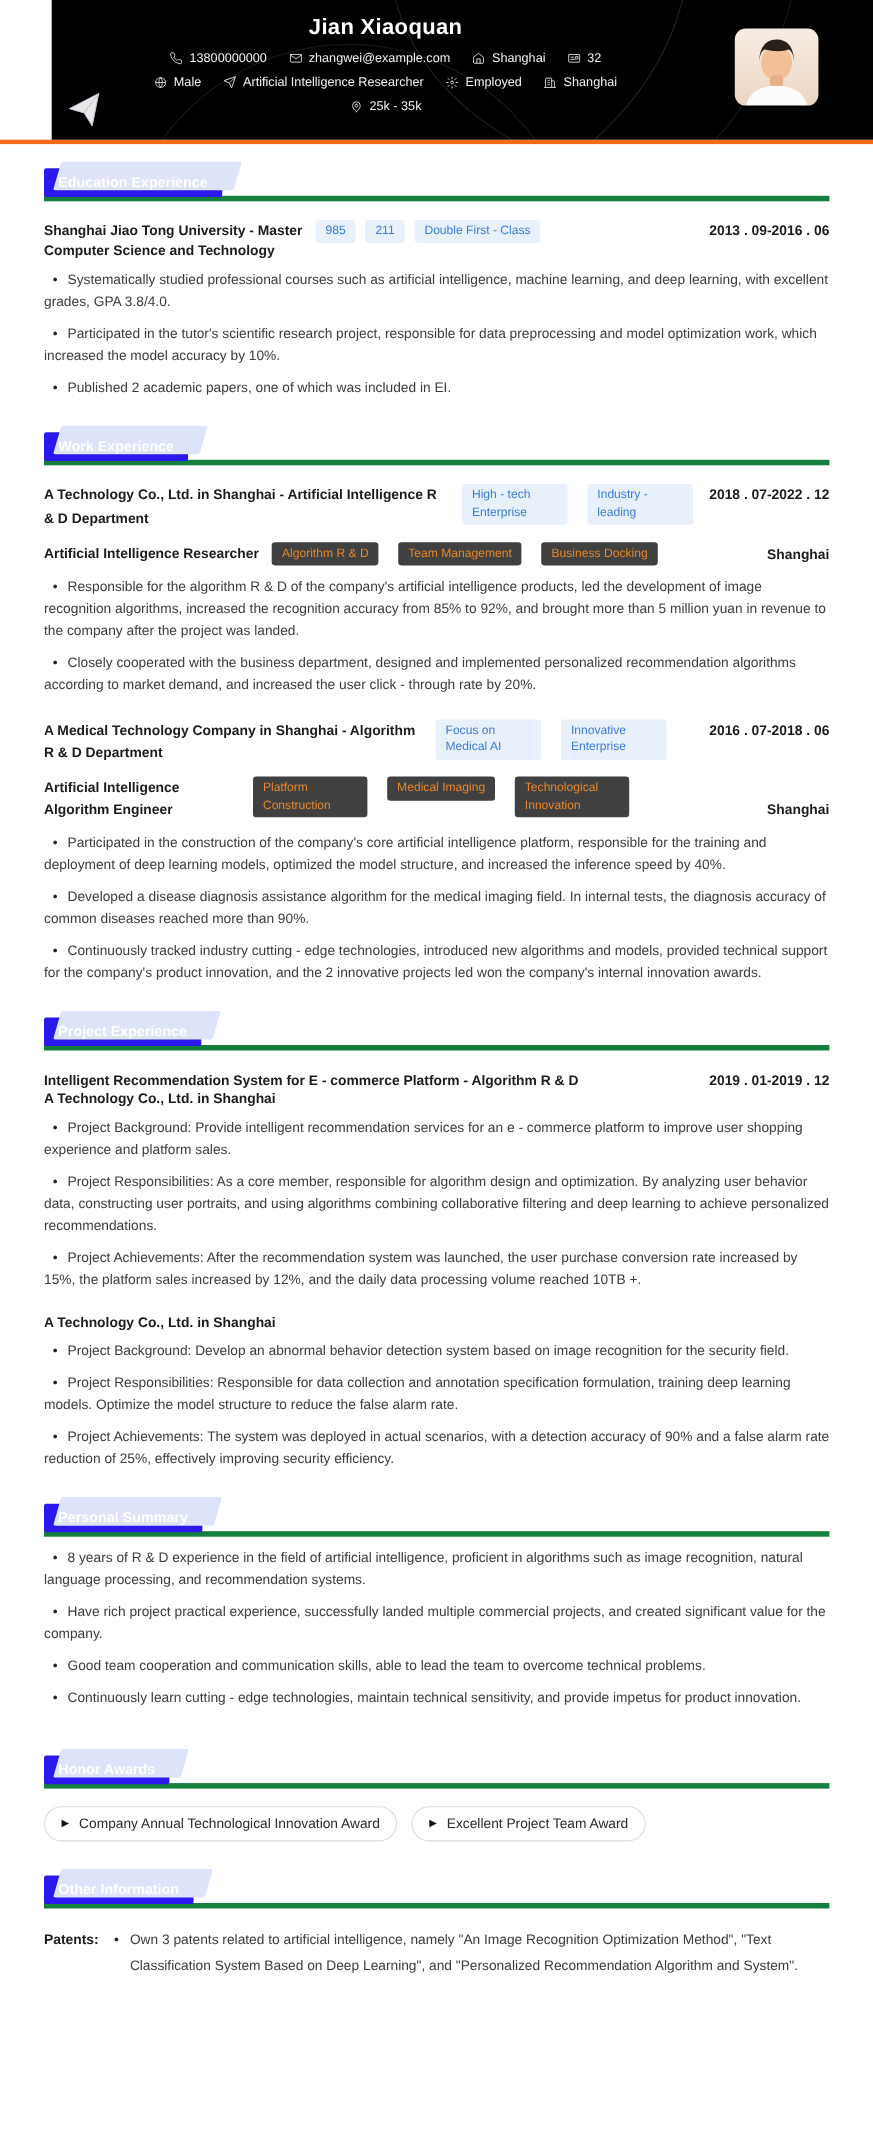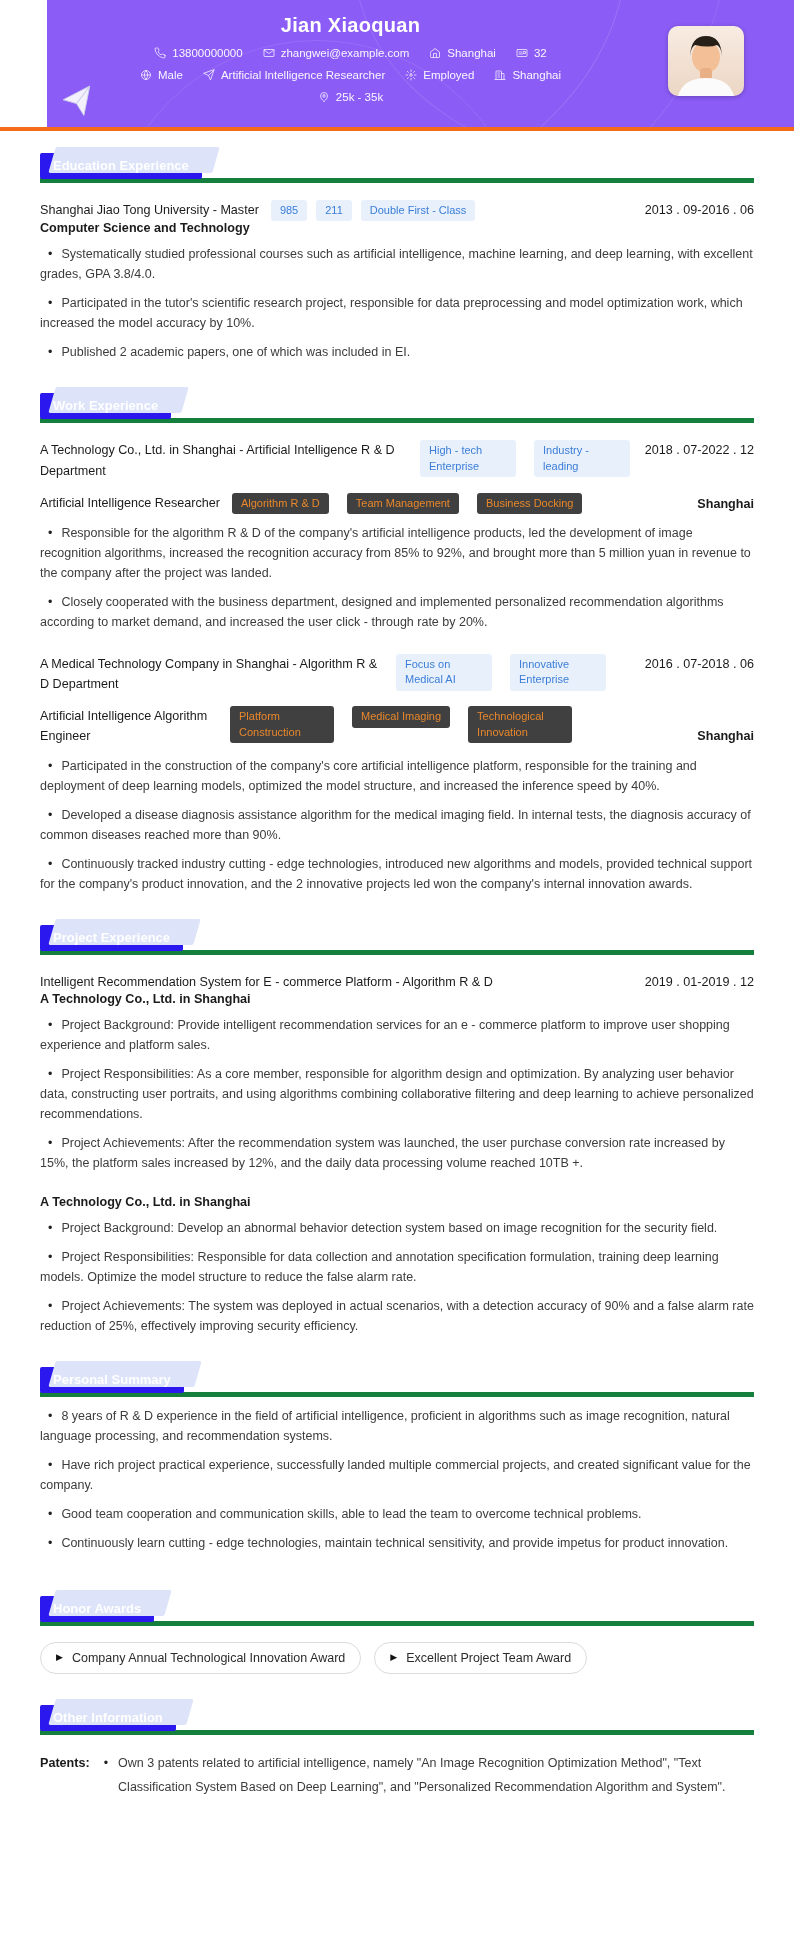--- a/index.html
+++ b/index.html
@@ -1,21 +1,21 @@
 <!DOCTYPE html>
 <html><head>
 <meta charset="utf-8">
 <style>
   * { margin:0; padding:0; box-sizing:border-box; }
   html,body { background:#ffffff; }
   body { font-family:"Liberation Sans","DejaVu Sans",sans-serif; color:#3c3c3c; }
   .page { width:794px; min-height:1940px; margin:0 auto; background:#fff; position:relative; overflow:hidden; }
 
   
-  .hero { position:relative; height:127px; background:#8b5cf6; overflow:hidden;margin-left:47px; }
+  .hero { position:relative; height:127px; background:#000000; overflow:hidden;margin-left:47px; }
   .hero-rule { height:4px; background:#f66b1a; }
   .wave { position:absolute; border:1px solid rgba(255,255,255,.14); border-radius:50%; pointer-events:none; }
   .w1 { width:760px; height:560px; left:-180px; top:-330px; }
   .w2 { width:920px; height:680px; left:-240px; top:-400px; border-color:rgba(255,255,255,.10); }
   .w3 { width:560px; height:420px; right:-120px; top:-250px; border-color:rgba(255,255,255,.12); }
   .w4 { width:420px; height:420px; left:60px; top:40px; border-color:rgba(255,255,255,.10); }
   .hero-inner { position:relative; z-index:1; padding:14px 150px 0 10px; text-align:center; }
   .name { color:#fff; font-size:20px; font-weight:700; letter-spacing:.3px; }
   .crow { display:flex; justify-content:center; align-items:center; gap:20px; margin-top:10px; }
   .citem { display:inline-flex; align-items:center; gap:6px; color:rgba(255,255,255,.95); font-size:11.5px; white-space:nowrap; }
@@ -28,24 +28,24 @@
   .main { padding:21px 40px 40px 40px; }
   .section { margin-top:30px; }
   .section:first-child { margin-top:0; }
   .sec-head { border-bottom:5px solid #15803d; }
   .sec-badge { position:relative; display:inline-block; background:#2a18ee; color:#fff; font-size:13px; font-weight:700; padding:5px 13px 6px 13px; border-radius:2px; transform:translateY(1px); z-index:0; }
   .sec-badge::before { content:""; position:absolute; left:12px; right:-14px; top:-6px; bottom:6px; background:#dde3f8; transform:skewX(-16deg); z-index:-1; border-radius:2px; }
   .sec-badge .t { position:relative; }
 
   .entry { margin-top:17px; }
   .entry-head { display:flex; align-items:flex-start; gap:12px; }
-  .e-title { font-weight:400; color:#1b1b1b; font-size:12.6px; line-height:1.6; }
+  .e-title { font-weight:700; color:#1b1b1b; font-size:12.6px; line-height:1.6; }
   .e-co1 { flex:0 1 368px; }
   .e-co2 { flex:0 1 344px; }
-  .date { margin-left:auto; white-space:nowrap; font-weight:400; color:#1b1b1b; font-size:12.6px; line-height:1.6; }
+  .date { margin-left:auto; white-space:nowrap; font-weight:700; color:#1b1b1b; font-size:12.6px; line-height:1.6; }
   .loc  { margin-left:auto; white-space:nowrap; font-weight:700; color:#1b1b1b; font-size:12.6px; line-height:1.6; align-self:flex-end; }
   .e-sub { font-weight:700; color:#1b1b1b; font-size:12.6px; }
   .role-row { display:flex; align-items:flex-start; gap:12px; margin-top:12px; }
   .r1 { flex:0 0 auto; }
   .r2 { flex:0 1 178px; }
 
   .badges { display:flex; flex-wrap:wrap; gap:18px; align-items:flex-start; }
   .badge { display:inline-block; font-size:11px; line-height:1.4; padding:3px 9px; border-radius:3px; }
   .b-blue { background:#e8f1fb; color:#3b7dd8; }
   .b-orange { background:#404040; color:#e8872b; }

